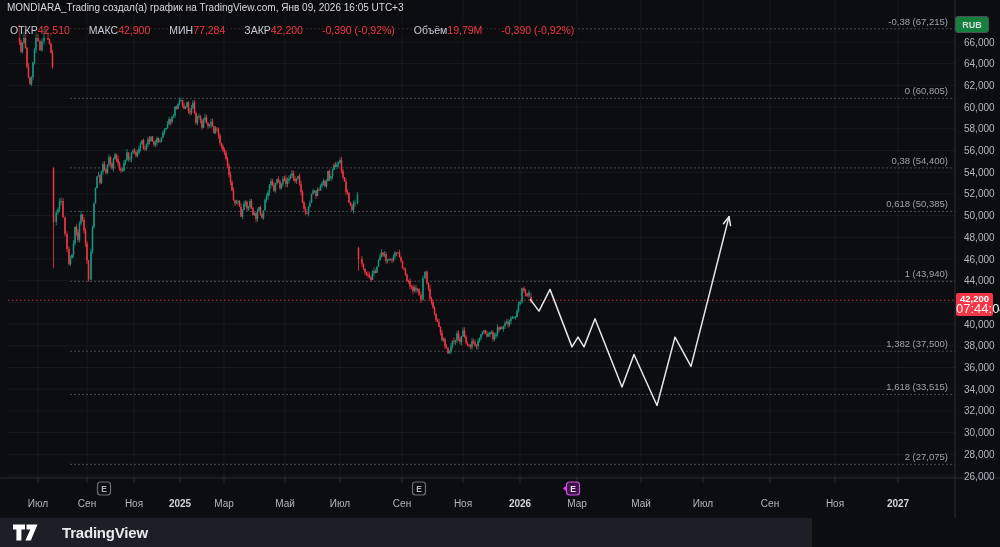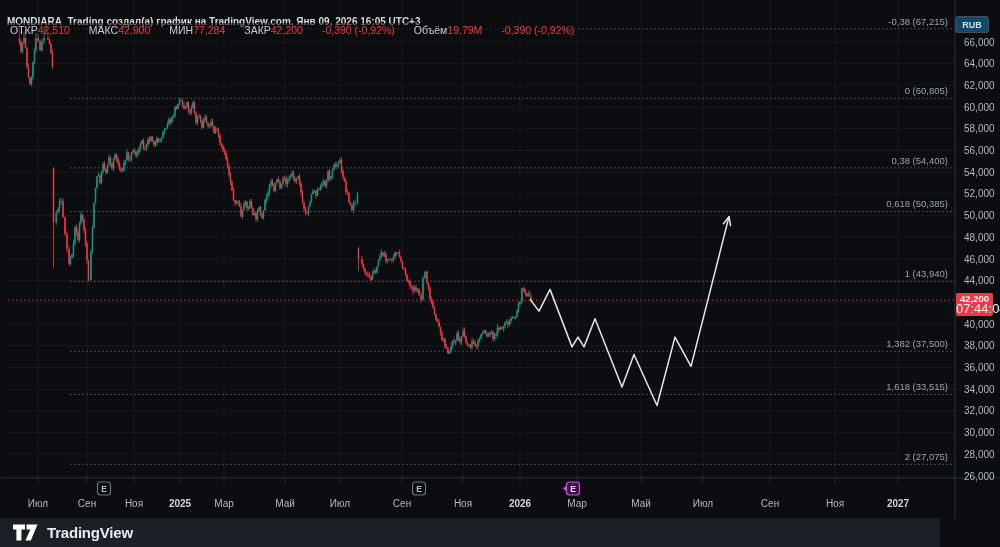--- a/index.html
+++ b/index.html
@@ -1,36 +1,36 @@
 <!DOCTYPE html>
 <html><head>
 <meta charset="utf-8">
 <style>
   html,body{margin:0;padding:0;background:#0c0d10;}
   #app{position:relative;width:1000px;height:547px;background:#0c0d10;overflow:hidden;
        font-family:"Liberation Sans","DejaVu Sans",sans-serif;}
   #chart-svg{position:absolute;left:0;top:0;}
   .overlay{position:absolute;z-index:5;}
-  #attribution{left:7px;top:16px;font-size:10px;font-weight:700;color:#d6d9de;
+  #attribution{left:7px;top:2px;font-size:10px;font-weight:400;color:#d6d9de;
                background:rgba(12,13,15,0.55);padding:0 3px 1px 0;white-space:nowrap;}
   #legend{left:8px;top:23px;display:flex;align-items:baseline;gap:8px;font-size:10.5px;
           background:rgba(12,13,15,0.55);padding:1px 4px 2px 2px;white-space:nowrap;}
   #legend .title{color:#dcdfe4;}
   #legend .lf{display:inline-flex;}
   #legend .ll{color:#c8cbd3;}
   #legend .lv{color:#f23645;}
   #rub-btn{right:11px;top:16px;width:32px;height:15px;border:1px solid #4b4e57;border-radius:3px;
            color:#d8dade;font-size:9px;font-weight:700;display:flex;align-items:center;justify-content:center;
-           cursor:pointer;background:#0c4a6e;}
+           cursor:pointer;background:#15803d;}
   #price-badge{left:956px;top:293px;width:37px;background:#f23645;border-radius:2px;
                color:#fff;text-align:center;padding:1px 0 2px 0;line-height:10px;}
   #price-badge .p{font-size:9.5px;font-weight:700;}
   #price-badge .cd{font-size:13px;opacity:0.95;}
-  #footer{left:0;top:518px;width:940px;height:29px;background:#1c1f26;display:flex;
-          align-items:center;gap:9px;padding-left:13px;box-sizing:border-box;}
+  #footer{left:0;top:518px;width:812px;height:29px;background:#1c1f26;display:flex;
+          align-items:center;gap:24px;padding-left:13px;box-sizing:border-box;}
   #brand{color:#e8eaec;font-size:15px;font-weight:700;letter-spacing:-0.2px;}
   text{font-family:"Liberation Sans","DejaVu Sans",sans-serif;}
 </style>
 </head>
 <body>
 
 <div id="app">
   <svg id="chart-svg" width="1000" height="547">
       <rect x="0" y="0" width="1000" height="547" fill="#0c0d10"></rect>
       <g>

